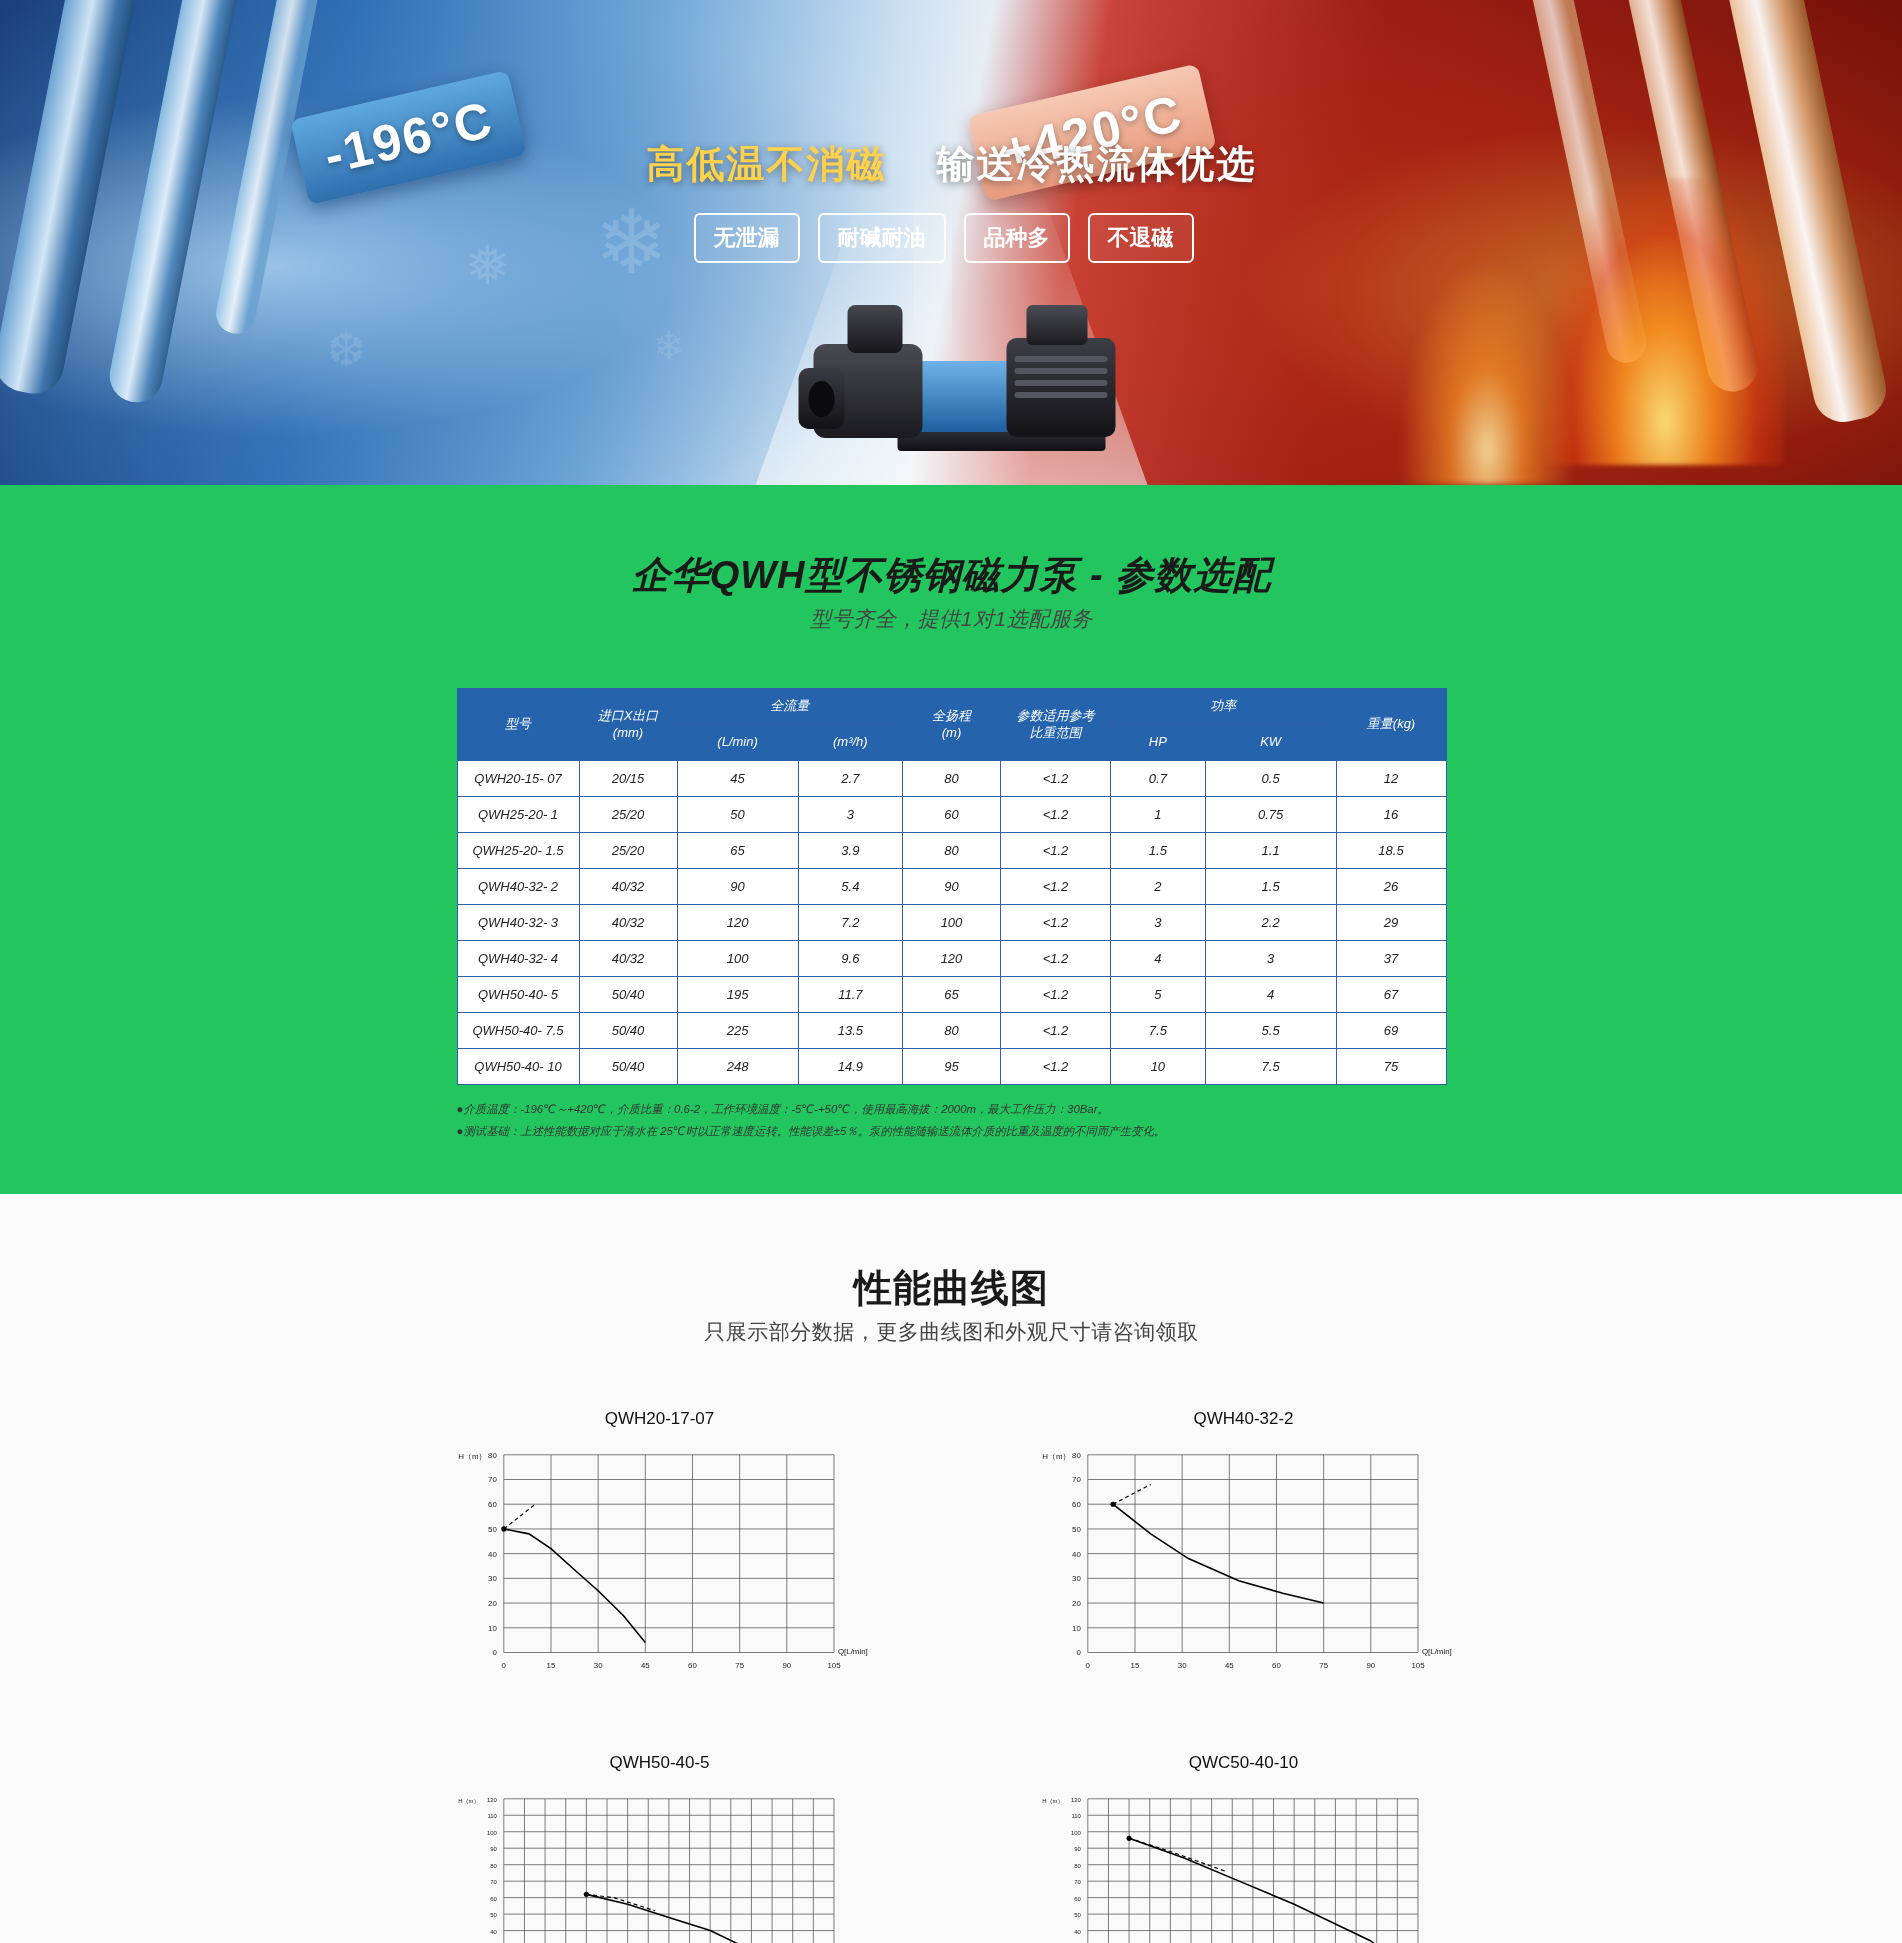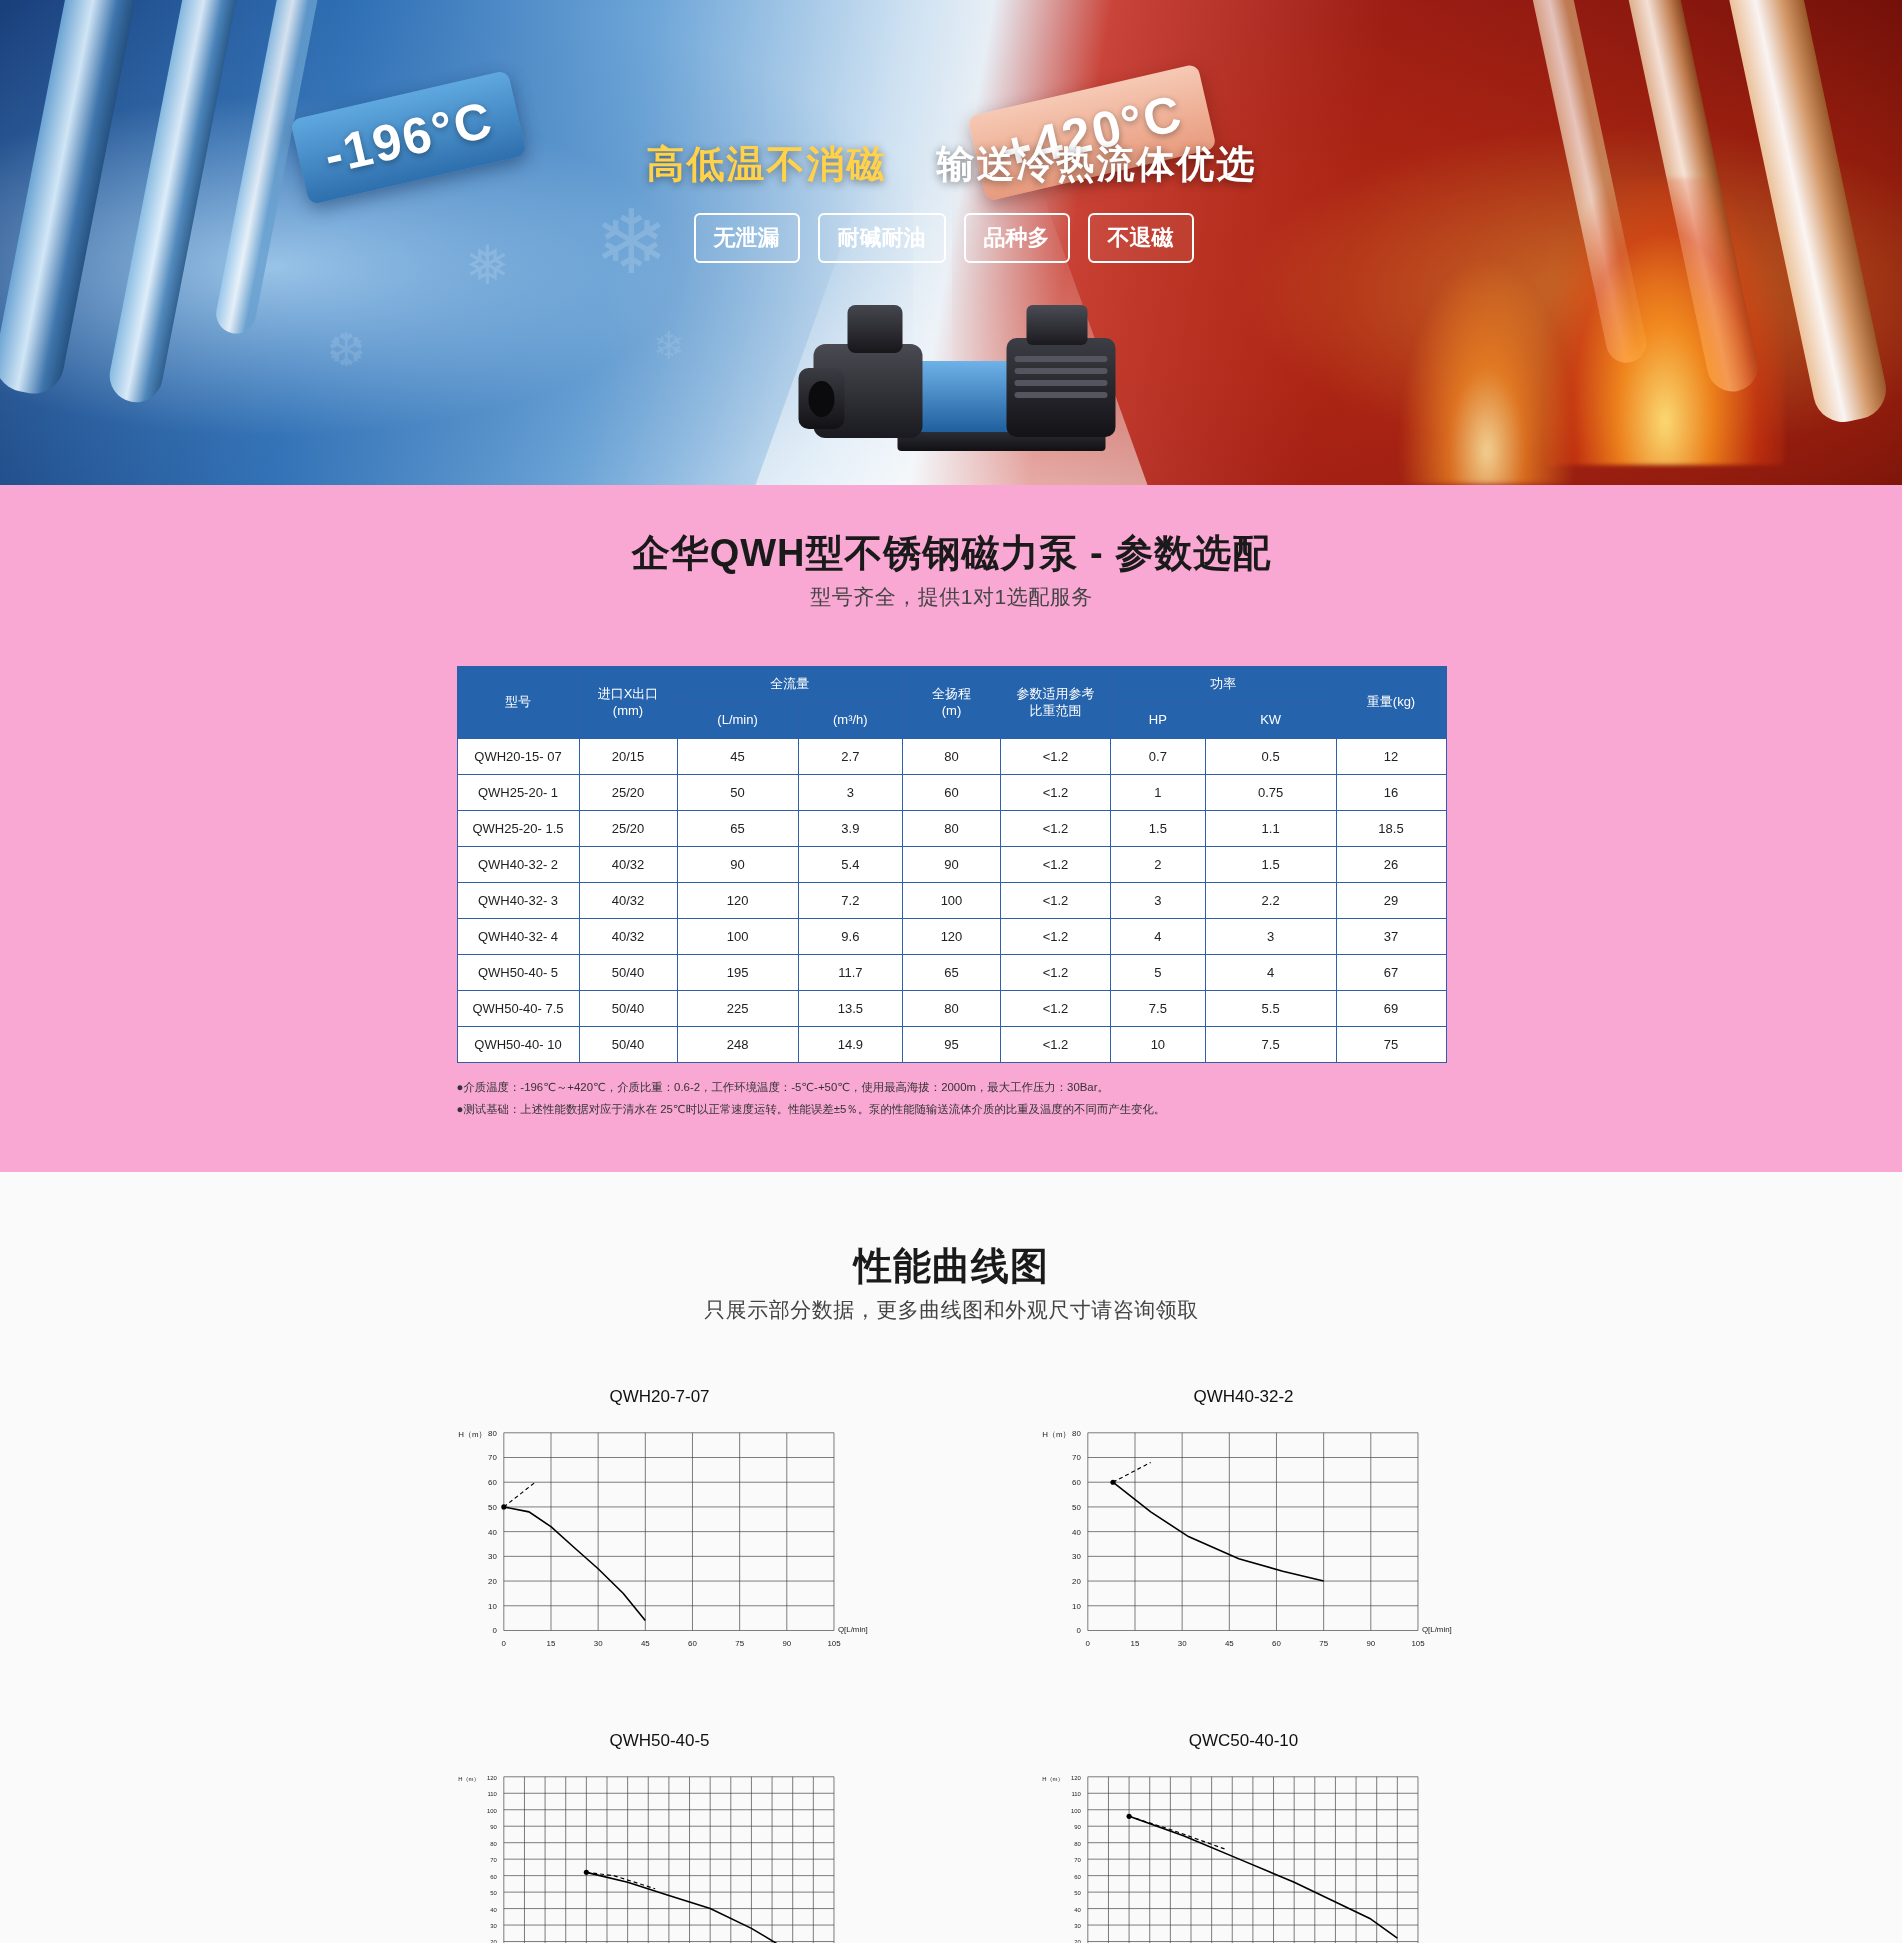--- a/index.html
+++ b/index.html
@@ -111,21 +111,21 @@
     background:#0b0b0e;}
   .pump .topbox{position:absolute;left:69px;top:18px;width:55px;height:48px;border-radius:8px;
     background:linear-gradient(180deg,#46464e,#16161b);}
   .pump .motor{position:absolute;left:228px;top:51px;width:109px;height:99px;border-radius:10px;
     background:linear-gradient(180deg,#3d3d45,#121217);}
   .pump .motor-fin{position:absolute;left:236px;top:61px;width:93px;height:6px;background:#55555f;border-radius:3px;}
   .pump .motor-box{position:absolute;left:248px;top:18px;width:61px;height:40px;border-radius:6px;
     background:linear-gradient(180deg,#4b4b54,#1a1a1f);}
   .pump .base{position:absolute;left:119px;top:144px;width:208px;height:20px;border-radius:4px;
     background:linear-gradient(180deg,#2e2e36,#101014);}
-  .params-wrap{background:#f9a8d4;padding:43px 0 40px 0;}
+  .params-wrap{background:#22c55e;padding:65px 0 40px 0;font-style:italic;}
   .sec-title{
     text-align:center;font-size:38px;font-weight:bold;color:#1a1a1a;letter-spacing:1px;
   }
   .sec-sub{
     text-align:center;font-size:21px;color:#444;margin-top:4px;letter-spacing:0.5px;
   }
   table.spec{
     border-collapse:collapse;
     margin:55px auto 0 auto;
     width:990px;
@@ -360,21 +360,21 @@
       <div>●介质温度：-196℃～+420℃，介质比重：0.6-2，工作环境温度：-5℃-+50℃，使用最高海拔：2000m，最大工作压力：30Bar。</div>
       <div>●测试基础：上述性能数据对应于清水在 25℃时以正常速度运转。性能误差±5％。泵的性能随输送流体介质的比重及温度的不同而产生变化。</div>
     </div>
   </div>
 
   <div class="curves-wrap">
     <div class="sec-title">性能曲线图</div>
     <div class="sec-sub">只展示部分数据，更多曲线图和外观尺寸请咨询领取</div>
     <div class="curves-grid" id="curves-grid">
         <div class="curve-card">
-          <div class="curve-title">QWH20-7-07</div>
+          <div class="curve-title">QWH20-17-07</div>
           <svg width="436" height="257" class="curve-svg" viewBox="0 0 440 260">
             <line x1="62" x2="396" y1="18" y2="18" stroke="#444" stroke-width="0.7"></line>
             <text x="55" y="21" text-anchor="end" font-size="8" fill="#222">80</text>
             <line x1="62" x2="396" y1="43" y2="43" stroke="#444" stroke-width="0.7"></line>
             <text x="55" y="46" text-anchor="end" font-size="8" fill="#222">70</text>
             <line x1="62" x2="396" y1="68" y2="68" stroke="#444" stroke-width="0.7"></line>
             <text x="55" y="71" text-anchor="end" font-size="8" fill="#222">60</text>
             <line x1="62" x2="396" y1="93" y2="93" stroke="#444" stroke-width="0.7"></line>
             <text x="55" y="96" text-anchor="end" font-size="8" fill="#222">50</text>
             <line x1="62" x2="396" y1="118" y2="118" stroke="#444" stroke-width="0.7"></line>

